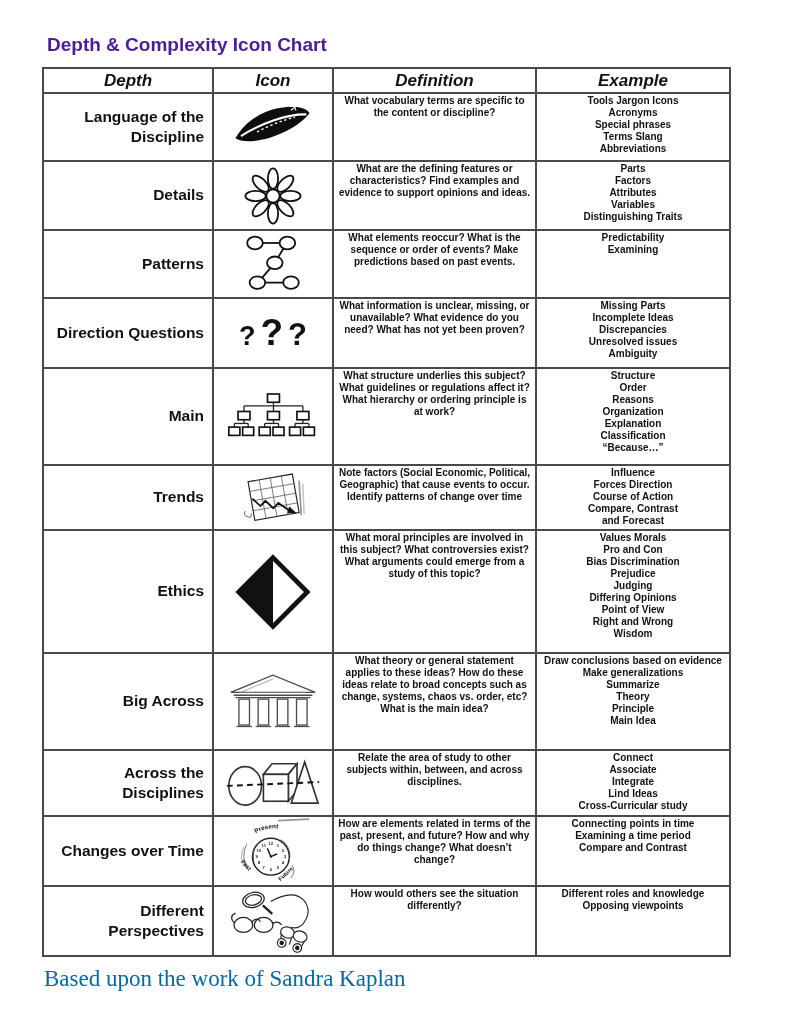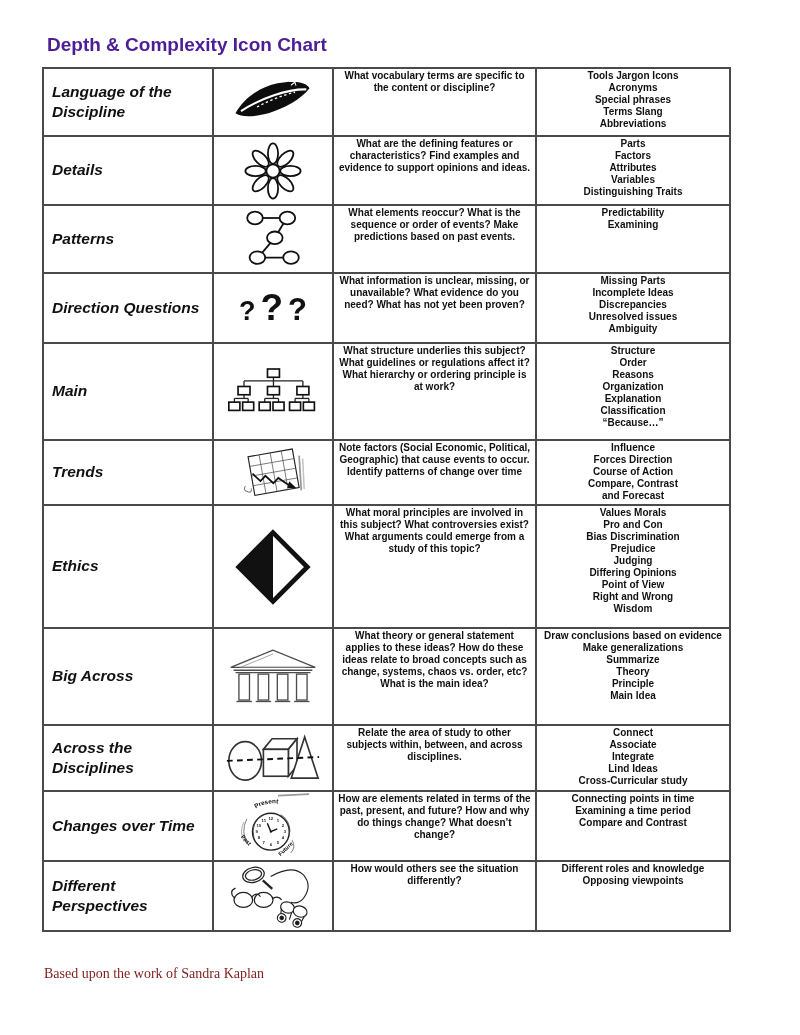--- a/index.html
+++ b/index.html
@@ -15,52 +15,58 @@
     position:absolute;left:42px;top:67px;width:687px;
     border-collapse:collapse;table-layout:fixed;
     border:2px solid #222;
   }
   td,th{border:2px solid #4a4a4a;overflow:hidden;}
   th{
     height:21px;font-size:17px;font-weight:bold;font-style:italic;
     text-align:center;vertical-align:middle;background:#fff;
   }
   td.depth-cell{
-    font-size:15.5px;font-weight:bold;text-align:left;vertical-align:middle;
-    line-height:1.3;padding:0 8px;font-style:italic;
+    font-size:15.5px;font-weight:bold;text-align:right;vertical-align:middle;
+    line-height:1.3;padding:0 8px;
   }
   td.icon-cell{text-align:center;vertical-align:middle;padding:0;}
   td.def-cell,td.ex-cell{
     font-size:10px;font-weight:bold;text-align:center;vertical-align:top;
     line-height:1.2;padding:1px 4px 0 4px;white-space:pre-line;
   }
   tr.r1{height:68px}tr.r2{height:69px}tr.r3{height:68px}tr.r4{height:70px}
   tr.r5{height:97px}tr.r6{height:65px}tr.r7{height:123px}tr.r8{height:97px}
   tr.r9{height:66px}tr.r10{height:70px}tr.r11{height:70px}
   .page-footer{
     position:absolute;left:44px;top:966px;
-    font-family:"Liberation Serif",serif;font-size:14px;color:#7f1d1d;
+    font-family:"Liberation Serif",serif;font-size:23px;color:#0369a1;
   }
   .qwrap{display:flex;align-items:baseline;justify-content:center;gap:5px;font-weight:bold;}
   .q1{font-size:27px}.q2{font-size:37px}.q3{font-size:31px}
   svg{display:block;margin:0 auto;}
 </style>
 </head>
 <body>
 
 <div class="page-title">Depth &amp; Complexity Icon Chart</div>
 
 <table class="icon-chart">
   <colgroup>
     <col style="width:170px">
       <col style="width:120px">
       <col style="width:203px">
       <col style="width:194px">
   </colgroup>
   <tbody>
+      <tr>
+    <th>Depth</th>
+    <th>Icon</th>
+    <th>Definition</th>
+    <th>Example</th>
+  </tr>
 
   <tr class="r1">
     <td class="depth-cell">Language of the Discipline</td>
     <td class="icon-cell">
       <span>
         <svg width="82" height="48" viewBox="0 0 100 58">
           <g transform="rotate(-6 50 29)">
             <path d="M3,38 C16,19 38,9 58,7 C78,5 93,9 96,17 C84,30 62,38 44,42 C26,45 10,44 3,38 Z" fill="#0d0d0d"></path>
             <path d="M10,36 C35,23 70,15 92,18" stroke="#ffffff" stroke-width="2.6" fill="none"></path>
             <path d="M30,33 C45,27 62,22 78,20" stroke="#ffffff" stroke-width="1.6" fill="none" stroke-dasharray="3,3"></path>

